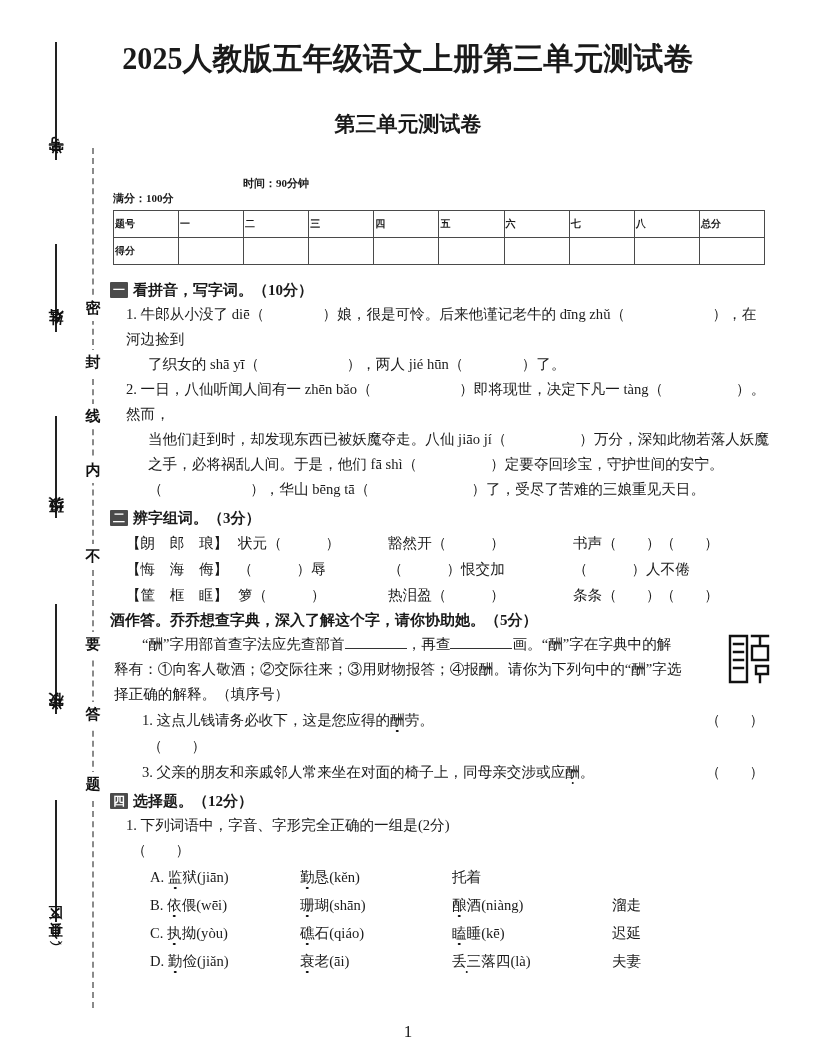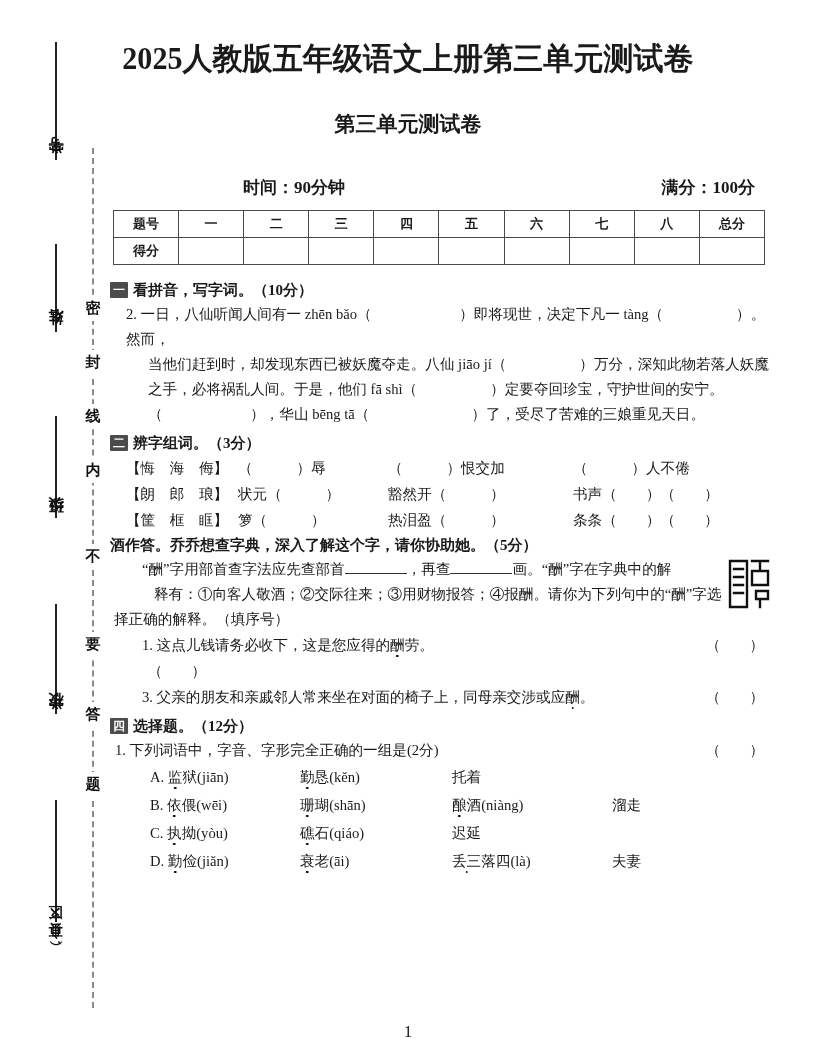--- a/index.html
+++ b/index.html
@@ -49,35 +49,35 @@
     font-family:"Liberation Serif","DejaVu Serif",serif;
     transform:scaleX(0.97);
   }
   .title-sub{
     position:absolute;top:110px;left:0;width:816px;text-align:center;
     font-size:21px;font-weight:bold;
   }
   .meta-row{
     position:absolute;top:176px;left:113px;width:652px;
     display:flex;justify-content:space-between;
-    font-size:17px;font-weight:bold;
+    font-size:11px;font-weight:bold;flex-direction:column;
   }
   .meta-row .left{margin-left:130px;}
   .meta-row .right{margin-right:10px;}
 
   
   table.score{
     position:absolute;top:210px;left:113px;
     width:652px;border-collapse:collapse;
     table-layout:fixed;
   }
   table.score td{
     border:1px solid #4a4a4a;
-    height:24px;text-align:center;vertical-align:middle;
-    font-size:13px;font-weight:bold;
+    height:24px;vertical-align:middle;
+    font-size:10px;font-weight:bold;
   }
   table.score td.hd{width:62px;}
 
   
   .content{
     position:absolute;left:110px;top:274px;width:660px;
     font-size:14.6px;line-height:25px;
   }
   .sec{margin-bottom:0px;}
   .sec-head{
@@ -122,21 +122,21 @@
   }
   .sec3-body{position:relative;margin-left:4px;}
 
   
   .choice-row{display:flex;margin-left:40px;line-height:28px;}
   .choice-row .o{width:150px;}
   .choice-row .o2{width:152px;}
   .choice-row .o3{width:160px;}
   .choice-row .o4{width:120px;}
 
-  .qhead{display:flex;margin-left:5px;}
+  .qhead{display:flex;margin-left:16px;flex-direction:column;}
   .qhead .t{flex:1;}
   .qhead .pr{width:70px;text-align:center;}
 
   .pagenum{
     position:absolute;bottom:14px;left:0;width:816px;text-align:center;
     font-size:17px;
   }
 </style>
 </head>
 <body>
@@ -203,44 +203,48 @@
   </tbody>
     </table>
 
   <div class="content">
 
     <div class="sec">
       <div class="sec-head">
         <span class="badge">一</span><span>看拼音，写字词。</span><span>（10分）</span>
       </div>
       <div class="q">
+        <span class="q-line"><span>1.</span> <span>牛郎从小没了 diē（　　　　）娘，很是可怜。后来他谨记老牛的 dīng zhǔ（　　　　　　），在河边捡到</span></span>
+        <span class="q-line indent">了织女的 shā yī（　　　　　　），两人 jié hūn（　　　　）了。</span>
+      </div>
+      <div class="q">
         <span class="q-line"><span>2.</span> <span>一日，八仙听闻人间有一 zhēn bǎo（　　　　　　）即将现世，决定下凡一 tàng（　　　　　）。然而，</span></span>
         <span class="q-line indent">当他们赶到时，却发现东西已被妖魔夺走。八仙 jiāo jí（　　　　　）万分，深知此物若落人妖魔</span>
         <span class="q-line indent">之手，必将祸乱人间。于是，他们 fā shì（　　　　　）定要夺回珍宝，守护世间的安宁。</span>
       </div>
       <div class="q">
         <span class="q-line indent">（　　　　　　），华山 bēng tā（　　　　　　　）了，受尽了苦难的三娘重见天日。</span>
       </div>
     </div>
 
     <div class="sec">
       <div class="sec-head">
         <span class="badge">二</span><span>辨字组词。</span><span>（3分）</span>
+      </div>
+      <div class="bzzc-row">
+        <span class="brk">【朗　郎　琅】</span>
+        <span class="c1">状元（　　　）</span>
+        <span class="c2">豁然开（　　　）</span>
+        <span class="c3">书声（　　）（　　）</span>
       </div>
       <div class="bzzc-row">
         <span class="brk">【悔　海　侮】</span>
         <span class="c1">（　　　）辱</span>
         <span class="c2">（　　　）恨交加</span>
         <span class="c3">（　　　）人不倦</span>
-      </div>
-      <div class="bzzc-row">
-        <span class="brk">【朗　郎　琅】</span>
-        <span class="c1">状元（　　　）</span>
-        <span class="c2">豁然开（　　　）</span>
-        <span class="c3">书声（　　）（　　）</span>
       </div>
       <div class="bzzc-row">
         <span class="brk">【筐　框　眶】</span>
         <span class="c1">箩（　　　）</span>
         <span class="c2">热泪盈（　　　）</span>
         <span class="c3">条条（　　）（　　）</span>
       </div>
     </div>
 
     <div class="sec">
@@ -250,21 +254,21 @@
         <svg class="seal" viewBox="0 0 46 62">
           <g fill="none" stroke="#111" stroke-width="2.4" stroke-linecap="square">
             <path d="M4 8 h17 M4 8 v46 M21 8 v46 M4 54 h17"></path>
             <path d="M8 16 h9 M8 24 h9 M8 32 h9 M8 40 h9"></path>
             <path d="M26 8 h16 M34 8 v10 M26 18 h16 M26 18 v14 M42 18 v14 M26 32 h16"></path>
             <path d="M30 38 h12 M30 38 v8 M42 38 v8 M30 46 h12 M34 46 v8"></path>
           </g>
         </svg>
         <span>
           <span style="margin-left:28px;">“酬”字用部首查字法应先查部首</span><span class="ul"></span><span>，再查</span><span class="ul"></span><span>画。“酬”字在字典中的解</span>
-          <span style="display:block;margin-left:40px;">释有：①向客人敬酒；②交际往来；③用财物报答；④报酬。请你为下列句中的“酬”字选</span>
+          <span style="display:block;">释有：①向客人敬酒；②交际往来；③用财物报答；④报酬。请你为下列句中的“酬”字选</span>
           <span style="display:block;">择正确的解释。（填序号）</span>
         </span>
       </div>
 
       <div class="jrow">
         <span class="txt"><span>1.</span> <span>这点儿钱请务必收下，这是您应得的</span><span class="em">酬</span><span>劳。</span></span>
         <span class="pr">（　　）</span>
       </div>
       <div class="jrow">
         <span class="pr">（　　）</span>
@@ -293,20 +297,21 @@
       <div class="choice-row">
         <span class="o"><span>B.</span> <span class="em">依</span><span>偎(wēi)</span></span>
         <span class="o2"><span class="em">珊</span><span>瑚(shān)</span></span>
         <span class="o3"><span class="em">酿</span><span>酒(niàng)</span></span>
         <span class="o4">溜走</span>
       </div>
 
       <div class="choice-row">
         <span class="o"><span>C.</span> <span class="em">执</span><span>拗(yòu)</span></span>
         <span class="o2"><span class="em">礁</span><span>石(qiáo)</span></span>
+        <span class="o3"><span class="em">瞌</span><span>睡(kē)</span></span>
         <span class="o4">迟延</span>
       </div>
 
       <div class="choice-row">
         <span class="o"><span>D.</span> <span class="em">勤</span><span>俭(jiǎn)</span></span>
         <span class="o2"><span class="em">衰</span><span>老(āi)</span></span>
         <span class="o3"><span class="em">丢三</span><span>落四(là)</span></span>
         <span class="o4">夫妻</span>
       </div>
     </div>

